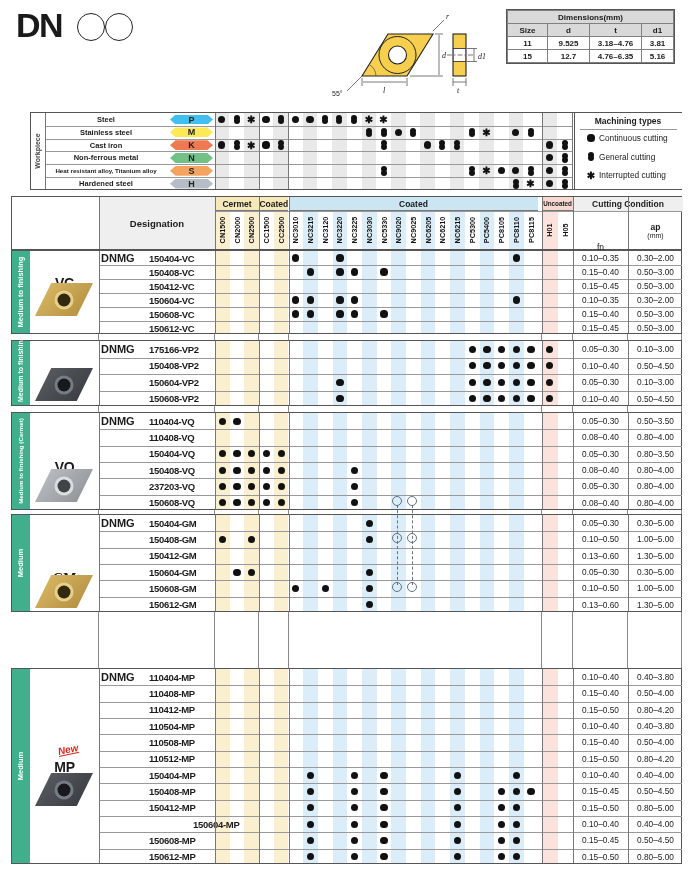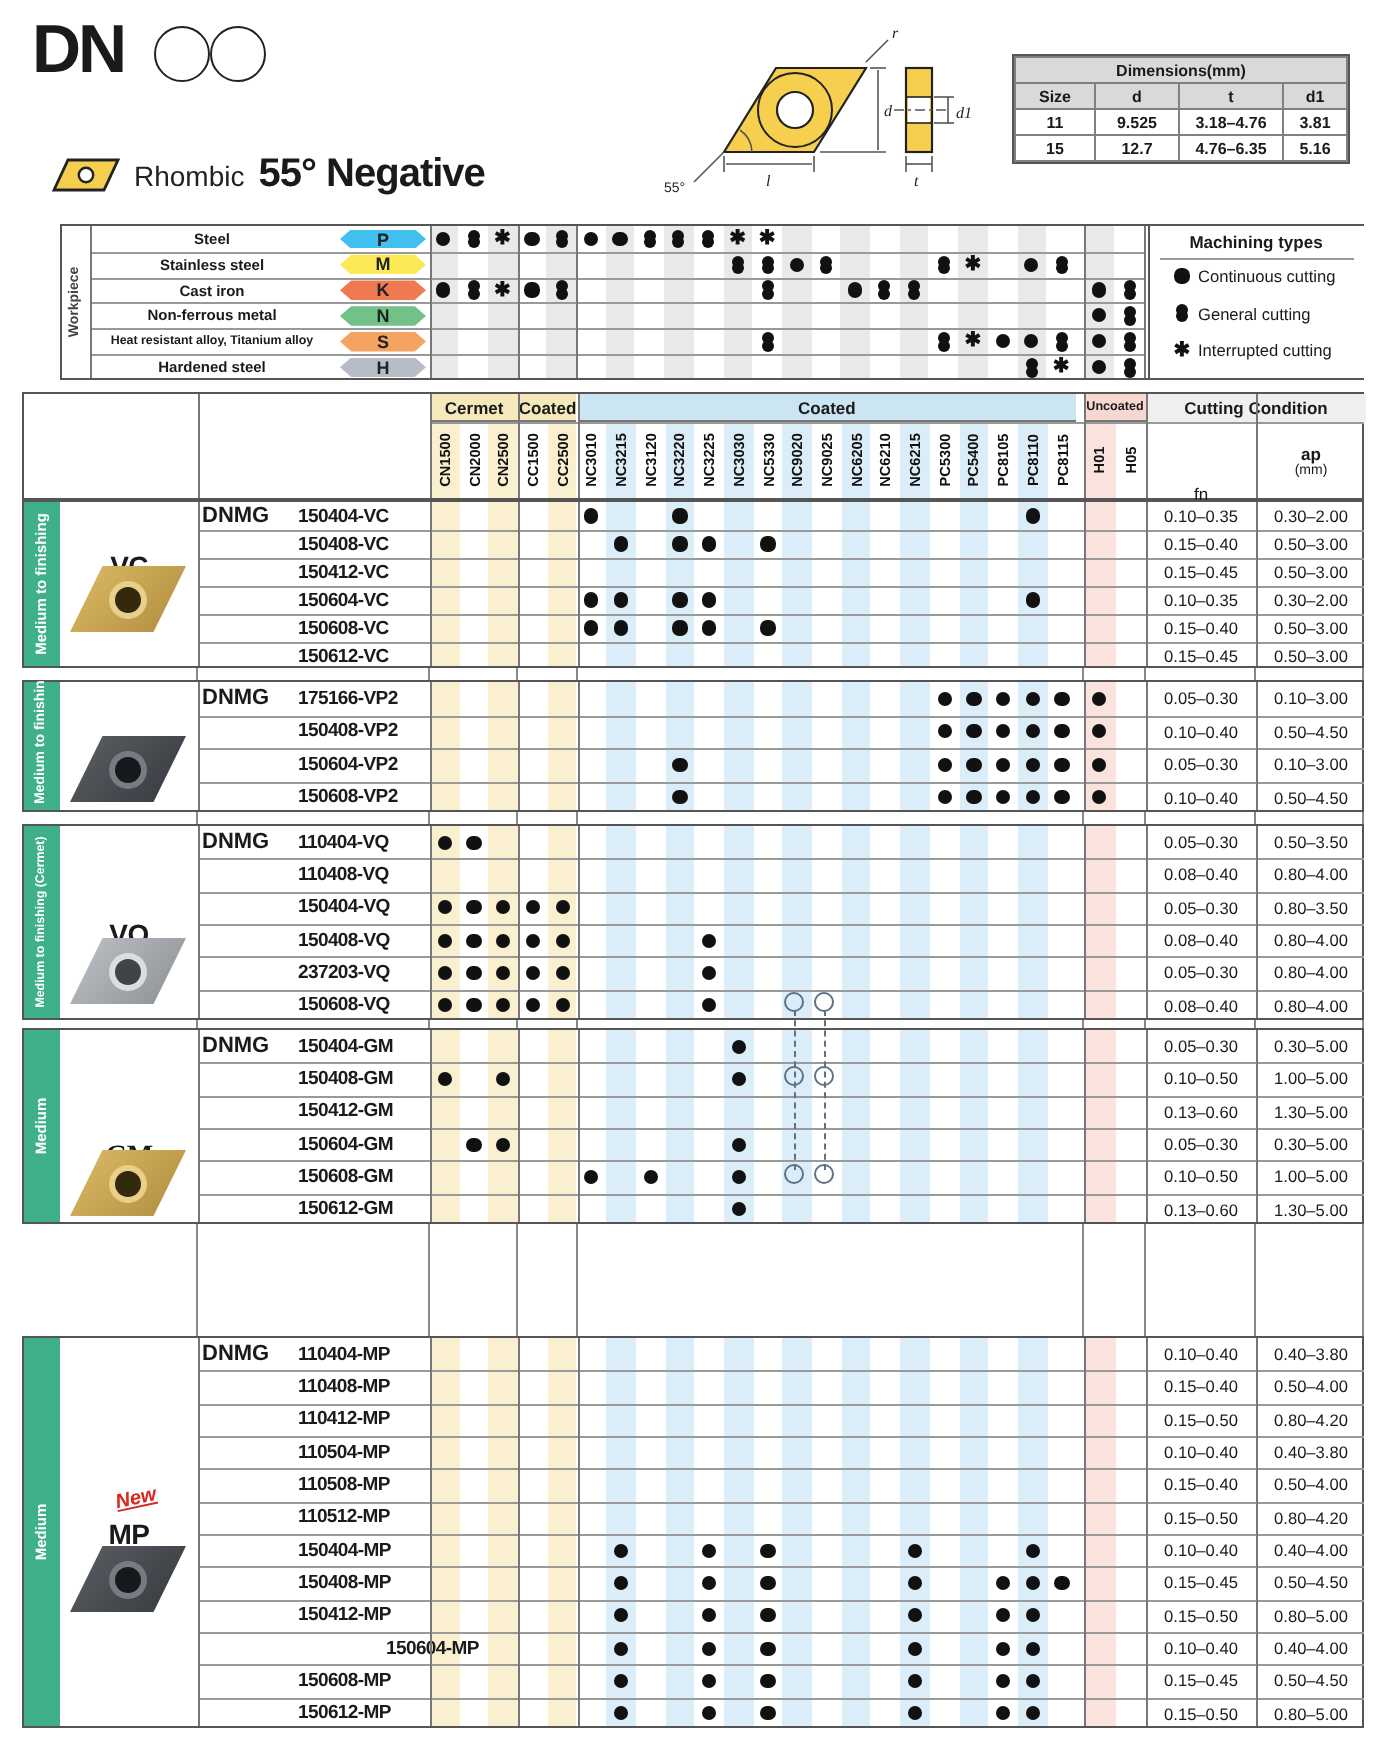--- a/index.html
+++ b/index.html
@@ -39,41 +39,33 @@
   .insert-gray{background:linear-gradient(135deg,#C0C4C8,#8A8E92);}
   .insert-gray .hole{background:#404448;box-shadow:0 0 0 3px #DBDEE1;}
   .blockname{position:absolute;text-align:center;font-weight:800;font-size:14px;letter-spacing:-0.3px;margin-top:20px;}
   .newbadge{position:absolute;color:#D7281E;font-style:italic;font-weight:700;font-size:10px;
             transform:rotate(-12deg);text-decoration:underline;}
   .ann-line{position:absolute;width:0;border-left:1.5px dashed #5F7285;}
   .ann-circle{position:absolute;width:10px;height:10px;border:1.6px solid #5F7285;border-radius:50%;}
   #dims table{border-collapse:collapse;}
   #dims td{border:1px solid #808080;font-size:8px;text-align:center;font-weight:700;padding:0;height:12px;}
   #dims .gray{background:#D9D9D9;}
-  #dims{border:1.5px solid #555;margin-top:18px;}
+  #dims{border:1.5px solid #555;}
   svg text{font-family:"Liberation Serif",serif;font-style:italic;font-size:8px;fill:#222;}
   .legend-title{position:absolute;display:flex;align-items:center;justify-content:center;font-weight:700;font-size:8.5px;}
   .legend-label{position:absolute;display:flex;align-items:center;font-size:8.3px;}
 </style>
 </head>
 <body>
 
 <div id="page">
   <div class="dn-title">DN</div>
   <span class="dn-circle" style="left:77px"></span>
   <span class="dn-circle" style="left:105px"></span>
 
-  <div class="rhombic-row">
-    <svg width="34" height="17" viewBox="0 0 34 17">
-      <polygon points="8,1 33,1 26,16 1,16" fill="#F6CE4F" stroke="#222" stroke-width="1.4"></polygon>
-      <circle cx="17" cy="8.5" r="3.6" fill="#fff" stroke="#222" stroke-width="1.2"></circle>
-    </svg>
-    <span class="rhombic-label">Rhombic</span>
-    <span class="angle-label">55° Negative</span>
-  </div>
 
   <div id="dims" class="abs" style="left:506px;top:9px;">
       <table>
         <colgroup>
           <col style="width:40px">
           <col style="width:42px">
           <col style="width:52px">
           <col style="width:32px">
         </colgroup>
         <tbody>
@@ -297,20 +289,21 @@
       <div class="abs gsym" style="left: 557px; top: 38.7px; width: 6px; height: 10px; display: flex; flex-direction: column; justify-content: center;">
         <div class="gd"></div>
         <div class="gd"></div>
       </div>
       <div class="abs legend-label" style="left: 568px; top: 37px; width: 84px; height: 13px;">General cutting</div>
       <div class="abs isym" style="left: 555px; top: 56.5px; width: 10px; height: 11px;">✱</div>
       <div class="abs legend-label" style="left: 568px; top: 55.5px; width: 84px; height: 13px;">Interrupted cutting</div>
     </div>
   <div id="maintable" class="abs" style="left:0;top:0;width:688px;height:872px;">
       <div class="abs unit" style="left: 11px; top: 196px; width: 671px; height: 54px;">
+        <div class="abs headcell" style="left: 87px; top: 0px; width: 116px; height: 52px;">Designation</div>
         <div class="abs " style="left: 203px; top: 14px; width: 14.7px; height: 38px; background: rgb(250, 240, 208);"></div>
         <div class="abs " style="left: 232.4px; top: 14px; width: 14.7px; height: 38px; background: rgb(250, 240, 208);"></div>
         <div class="abs " style="left: 261.8px; top: 14px; width: 14.7px; height: 38px; background: rgb(250, 240, 208);"></div>
         <div class="abs " style="left: 291.2px; top: 14px; width: 14.7px; height: 38px; background: rgb(219, 237, 248);"></div>
         <div class="abs " style="left: 320.6px; top: 14px; width: 14.7px; height: 38px; background: rgb(219, 237, 248);"></div>
         <div class="abs " style="left: 350px; top: 14px; width: 14.7px; height: 38px; background: rgb(219, 237, 248);"></div>
         <div class="abs " style="left: 379.4px; top: 14px; width: 14.7px; height: 38px; background: rgb(219, 237, 248);"></div>
         <div class="abs " style="left: 408.8px; top: 14px; width: 14.7px; height: 38px; background: rgb(219, 237, 248);"></div>
         <div class="abs " style="left: 438.2px; top: 14px; width: 14.7px; height: 38px; background: rgb(219, 237, 248);"></div>
         <div class="abs " style="left: 467.6px; top: 14px; width: 14.7px; height: 38px; background: rgb(219, 237, 248);"></div>

